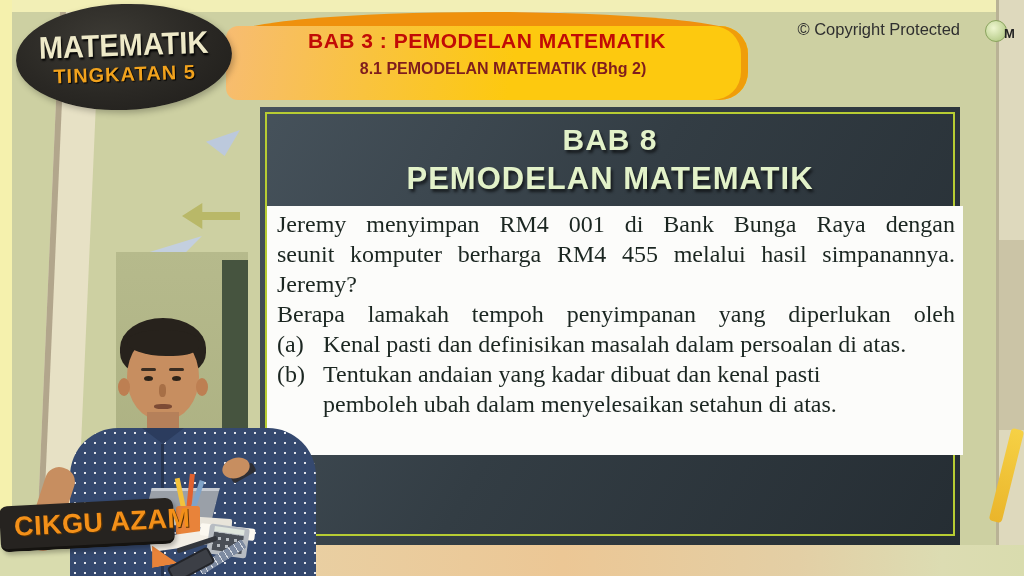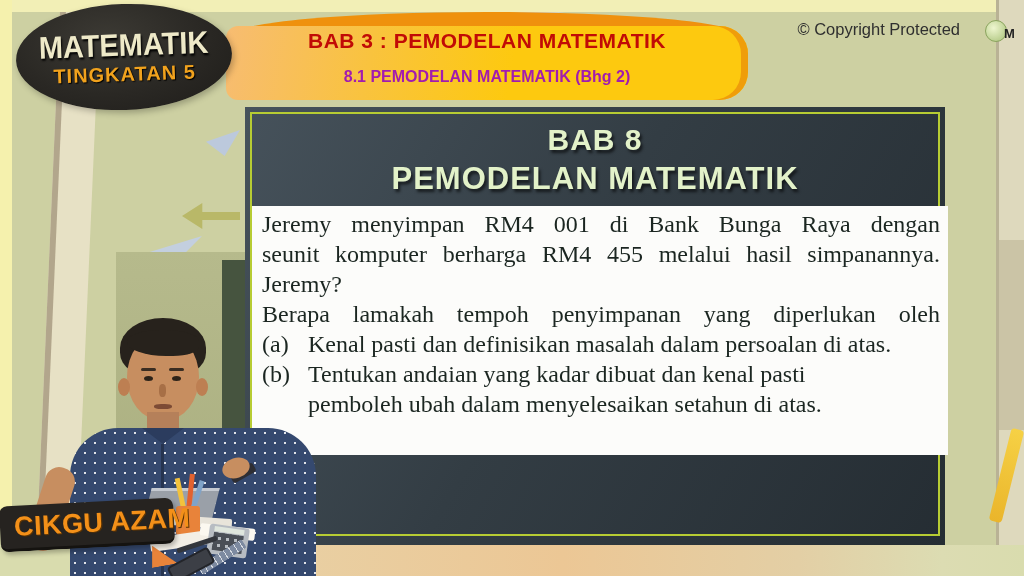--- a/index.html
+++ b/index.html
@@ -36,21 +36,21 @@
 
   
   .desk-left{left:0;top:512px;width:248px;height:64px;
     background:linear-gradient(105deg,#d6d9a8 40%,#e9cfa0 75%);z-index:2;}
   .desk-strip{left:0;top:545px;width:1024px;height:31px;z-index:3;
     background:linear-gradient(to right,#d9dcae 0,#d9dcae 12%,#e9cfa2 30%,#ecc795 55%,#e3cfa5 78%,#dcdcb2 92%,#d9dcae 100%);}
   .desk-wedge{left:240px;top:496px;width:78px;height:50px;background:#eed3a3;
     clip-path:polygon(0 30%,100% 100%,0 100%);z-index:3;}
 
   
-  .slide{left:245px;top:107px;width:700px;height:438px;z-index:2;
+  .slide{left:260px;top:107px;width:700px;height:438px;z-index:2;
     background:linear-gradient(120deg,#46525b 0%,#333d44 45%,#252d33 100%);}
   .slide-border{left:5px;top:5px;right:5px;bottom:9px;position:absolute;
     border:2px solid #b7cc33;pointer-events:none;}
   .slide-title1{left:0;top:16px;width:100%;text-align:center;font-size:30px;font-weight:700;
     color:#e3f2c9;text-shadow:2px 3px 3px rgba(0,0,0,.6);letter-spacing:1px;}
   .slide-title2{left:0;top:54px;width:100%;text-align:center;font-size:31px;font-weight:700;
     color:#e3f2c9;text-shadow:2px 3px 3px rgba(0,0,0,.6);letter-spacing:1px;}
   .problem-box{left:7px;top:99px;width:696px;height:249px;background:#fcfcfa;
     color:#1b2621;font-family:"Liberation Serif",serif;font-size:24px;line-height:30px;
     padding:3px 8px 2px 10px;overflow:hidden;}
@@ -62,22 +62,22 @@
 
   
   .ribbon{left:226px;top:12px;width:522px;height:88px;z-index:7;}
   .ribbon-top{position:absolute;left:8px;top:0;width:505px;height:46px;background:#ef910d;
     border-radius:50%;}
   .ribbon-body{position:absolute;left:0;top:14px;width:522px;height:74px;
     background:linear-gradient(100deg,#f7bc72 0%,#f9c33e 28%,#fdc90f 55%,#fdc90f 100%);
     border-radius:12px 28px 28px 12px;box-shadow:inset -7px 0 0 #ef9d0b;}
   .ribbon-title{position:absolute;left:0;top:17px;width:100%;text-align:center;
     font-size:21px;font-weight:800;color:#c10b06;letter-spacing:.5px;}
-  .ribbon-sub{position:absolute;left:0;top:48px;width:100%;text-align:center;
-    font-size:16px;font-weight:600;color:#a21caf;margin-top:8px;}
+  .ribbon-sub{position:absolute;left:16px;top:48px;width:100%;text-align:center;
+    font-size:16px;font-weight:600;color:#7f1d1d;}
 
   
   .badge{left:16px;top:4px;width:216px;height:106px;border-radius:50%;z-index:8;
     background:radial-gradient(ellipse at 42% 32%,#3c3a34 0%,#2a2824 55%,#1e1c19 100%);
     transform:rotate(-2deg);display:flex;flex-direction:column;align-items:center;justify-content:center;
     box-shadow:2px 3px 6px rgba(0,0,0,.25);}
   .badge-line1{font-size:29px;font-weight:700;color:#eee9c8;letter-spacing:0;
     text-shadow:1px 2px 2px #000;transform:scaleY(1.08);}
   .badge-line2{font-size:20px;font-weight:700;color:#f1a21d;letter-spacing:1px;
     text-shadow:1px 1px 1px #000;margin-top:1px;}

